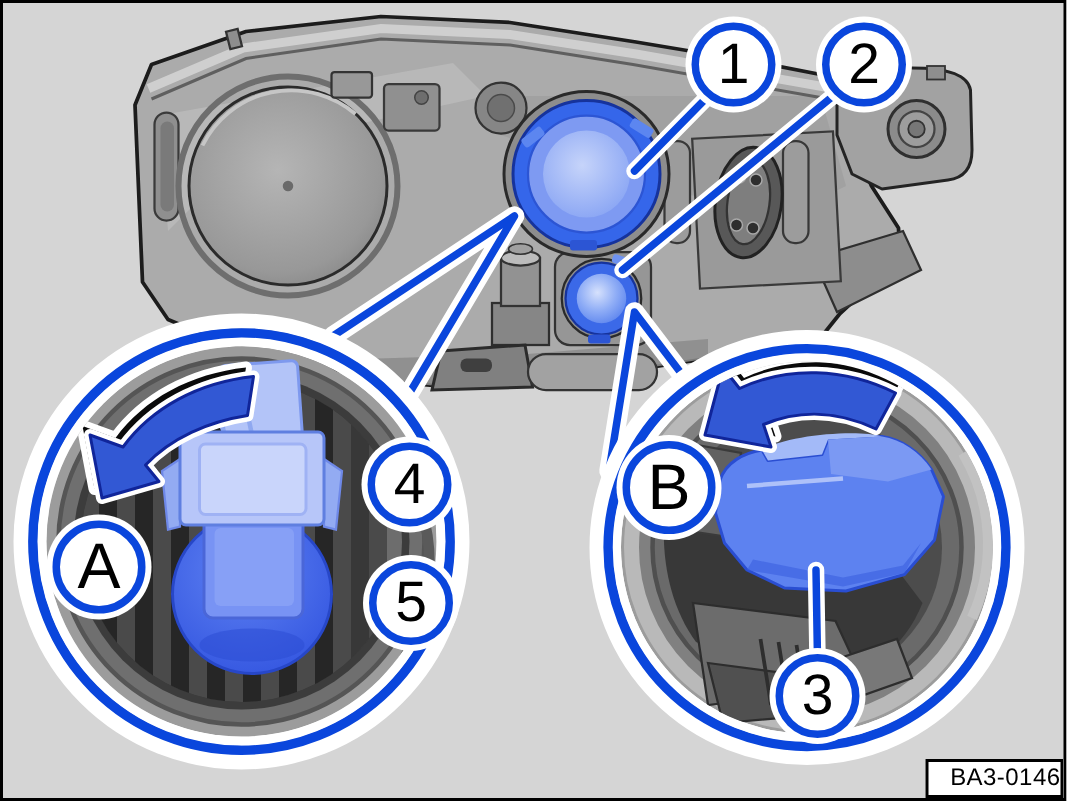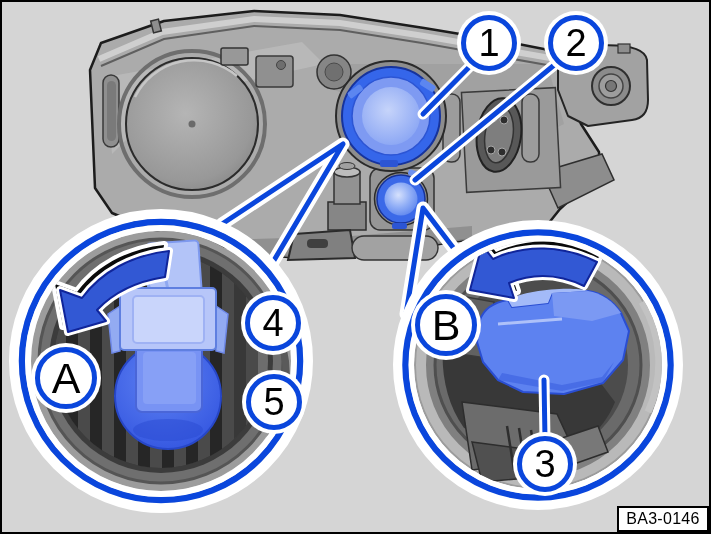--- a/index.html
+++ b/index.html
@@ -13,21 +13,21 @@
     position:absolute; background:#fff; border:5px solid #0a46dc;
     border-radius:50%; box-shadow:0 0 0 4px #fff; box-sizing:border-box;
     display:flex; align-items:center; justify-content:center;
     color:#000; font-weight:400; line-height:1; user-select:none;
   }
   .callout.num { width:56px; height:56px; font-size:38px; }
   .callout.letter { width:62px; height:62px; font-size:43px; }
   .ref-box {
     position:absolute; right:0; bottom:0; width:92px; height:26px;
     background:#fff; border:2px solid #000; box-sizing:border-box;
-    display:flex; align-items:center; justify-content:center;
+    display:flex; align-items:center; justify-content:flex-end;
     font-size:16px; color:#000; letter-spacing:0.3px;
   }
 </style>
 </head>
 <body>
 
 <div class="canvas">
 
 <svg class="art" width="711" height="534" viewBox="0 0 711 534">
   <defs>

